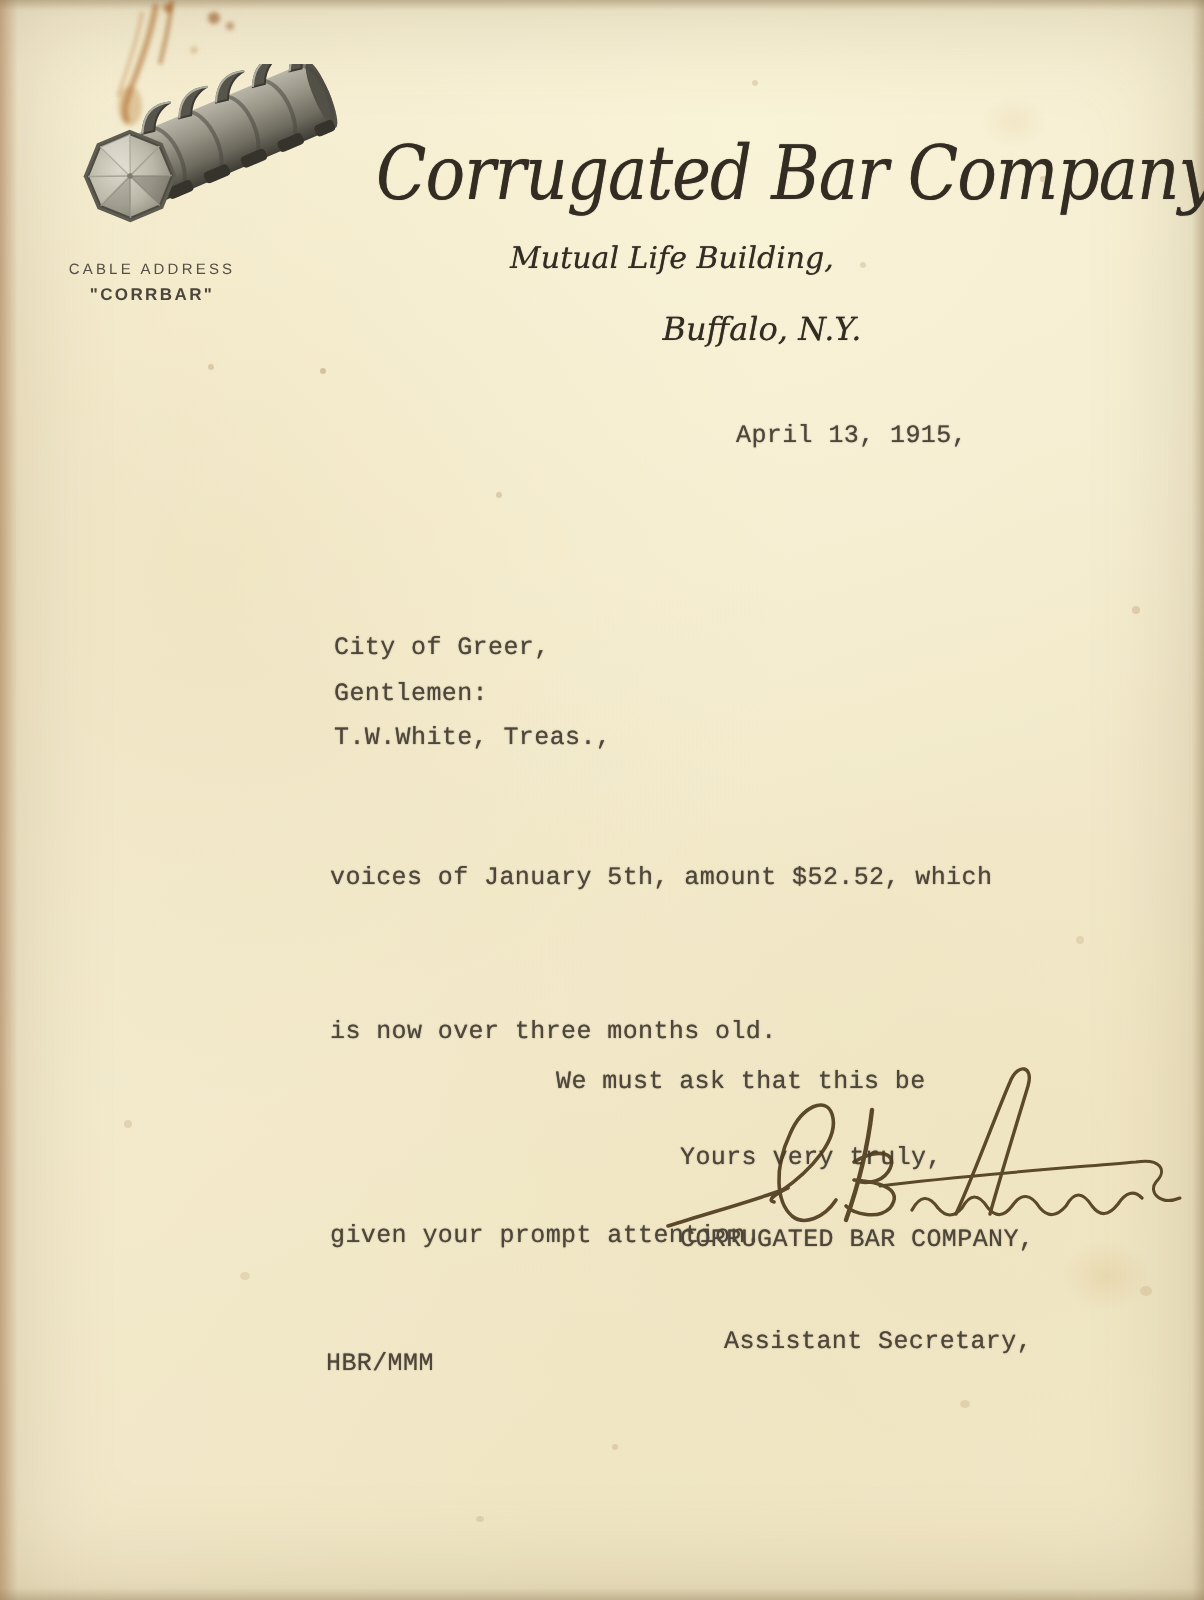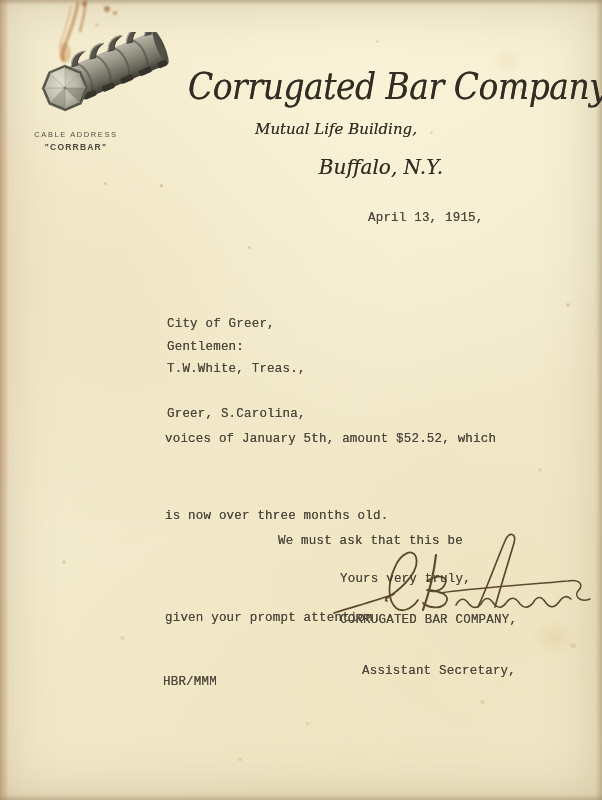--- a/index.html
+++ b/index.html
@@ -42,21 +42,21 @@
     font-family:"DejaVu Serif", serif;
     font-style:italic;
     color:#322c23;
     text-align:center;
     white-space:nowrap;
     text-shadow:0 0 .4px rgba(50,44,35,.7);
   }
   .company-name{left:188px;top:64px;width:384px;font-size:33px;letter-spacing:-.5px;
     transform:scaleY(1.14);transform-origin:center top;}
   .building-line{left:236px;top:120px;width:200px;font-size:15px;}
-  .city-line{left:281px;top:155px;width:200px;font-size:20px;}
+  .city-line{left:281px;top:155px;width:200px;font-size:16px;}
 
   .cable{position:absolute;left:22px;top:130px;width:108px;text-align:center;
     color:#544e44;}
   .cable-label{font-size:7.5px;letter-spacing:1.6px;text-align:center;}
   .cable-value{font-size:8.5px;letter-spacing:1.2px;margin-top:3px;font-weight:bold;color:#4b453b;}
 
   .date-line{left:368px;top:195px;}
 
   .recipient{left:167px;top:271px;line-height:15px;}
   .salutation{left:167px;top:324px;}
@@ -179,21 +179,20 @@
 
   <div class="script company-name">Corrugated Bar Company</div>
   <div class="script building-line">Mutual Life Building,</div>
   <div class="script city-line">Buffalo, N.Y.</div>
 
   <div class="tw date-line">April 13, 1915,</div>
 
   <div class="tw recipient">
     <div>City of Greer,</div>
     <div>T.W.White, Treas.,</div>
-    <div>Greer, S.Carolina,</div>
   </div>
 
   <div class="tw salutation">Gentlemen:</div>
 
   <div class="tw para para-1">
     <div>voices of January 5th, amount $52.52, which</div>
     <div>is now over three months old.</div>
   </div>
 
   <div class="tw para para-2">

